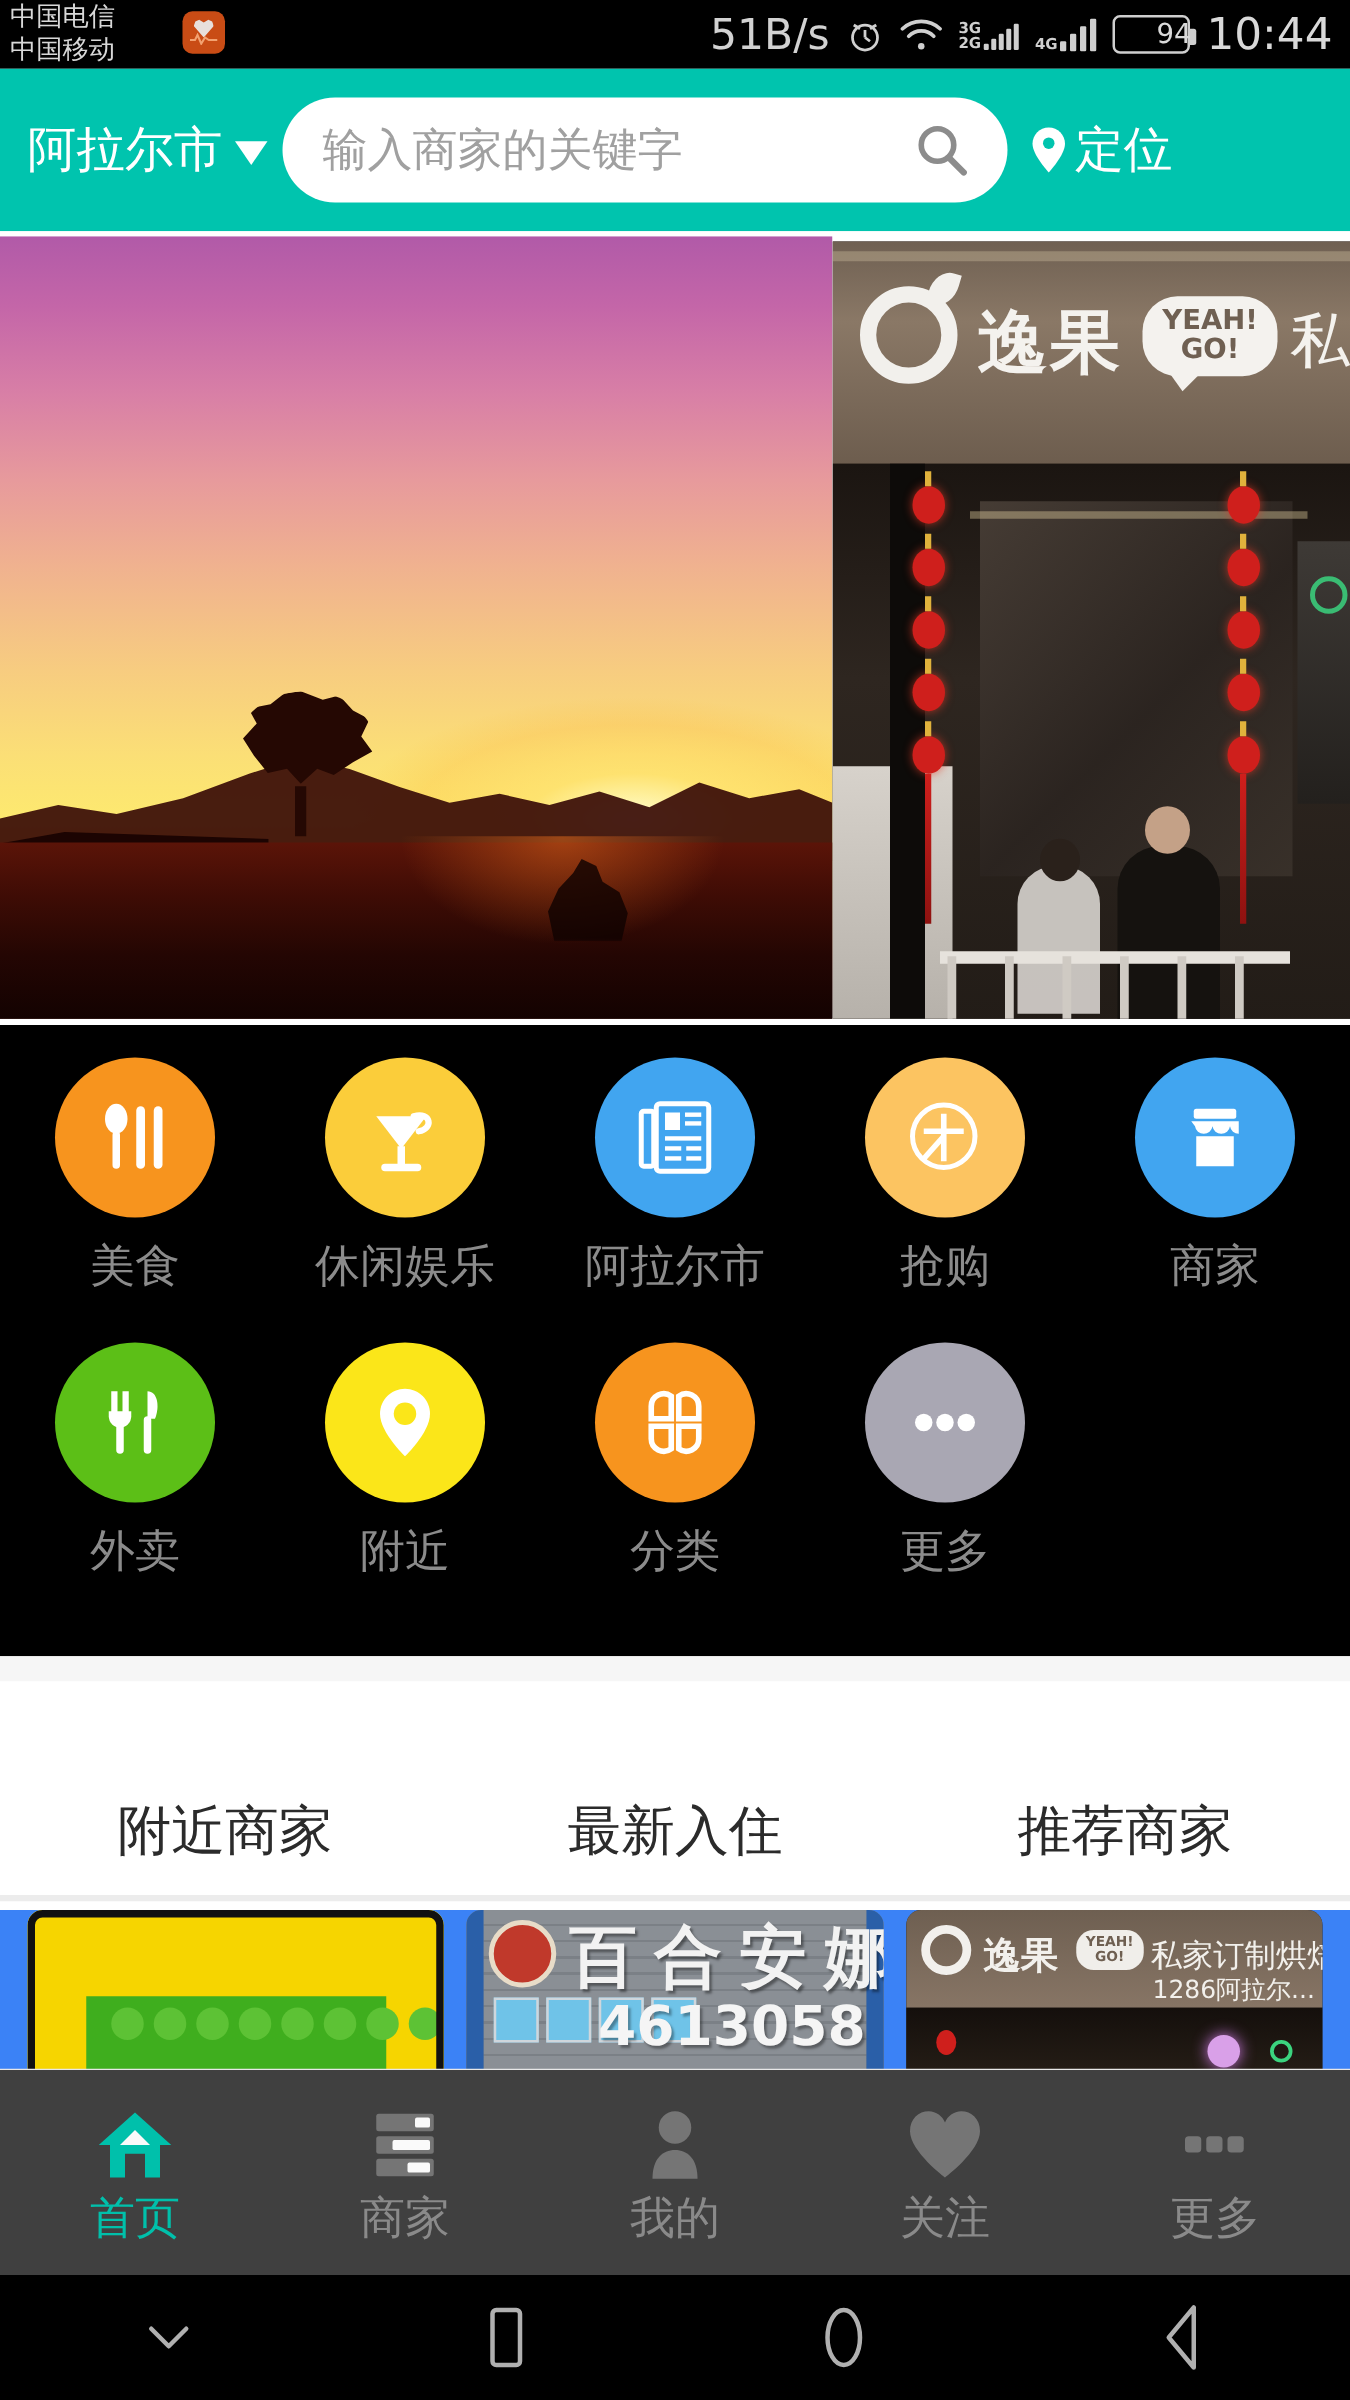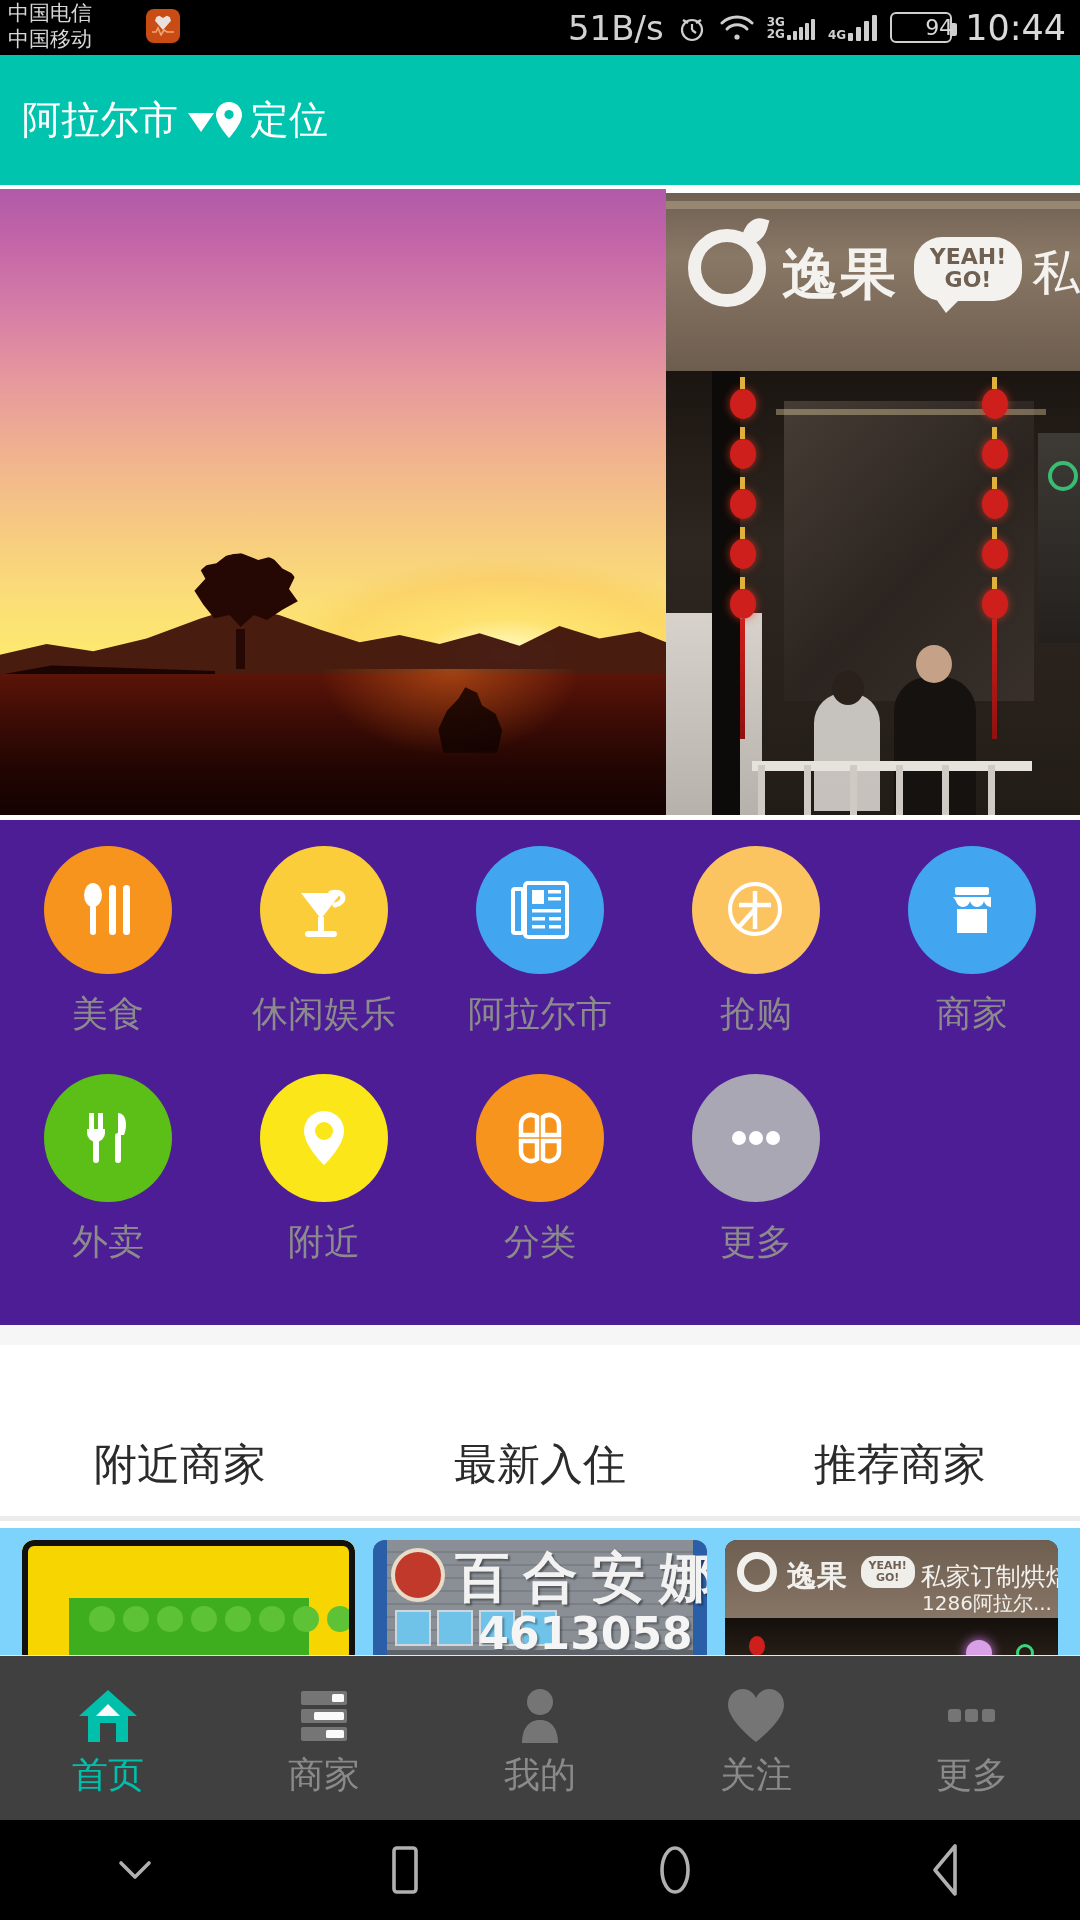--- a/index.html
+++ b/index.html
@@ -252,21 +252,21 @@
     position:absolute; left:86px; bottom:52px; width:280px; height:10px; background:#e6e2dc;
   }
   .store .whitewall {
     position:absolute; left:0; bottom:0; width:96px; height:210px;
     background:linear-gradient(to bottom,#d7d2cb,#b5b0a9);
   }
 
   
   .grid {
     position:absolute; top:820px; left:0; width:1080px; height:505px;
-    background:#4c1d95; padding-top:26px;
+    background:#000000; padding-top:26px;
   }
   .grow { display:flex; }
   .gcell { width:216px; text-align:center; }
   .circ {
     width:128px; height:128px; border-radius:50%; margin:0 auto;
     display:flex; align-items:center; justify-content:center;
   }
   .glabel {
     margin-top:22px; font-size:36px; color:#8b8b8b; line-height:1;
   }
@@ -284,21 +284,21 @@
   }
   .tab.active:after {
     content:""; position:absolute; bottom:0; left:50%; transform:translateX(-50%);
     width:200px; height:9px; background:#f57920;
   }
   .tabline { position:absolute; top:1516px; left:0; width:1080px; height:5px; background:#ececec; }
 
   
   .cards {
     position:absolute; top:1528px; left:0; width:1080px; height:150px;
-    display:flex; gap:18px; padding:12px 22px; overflow:hidden; background:#7dd3fc;
+    display:flex; gap:18px; padding:0 22px; overflow:hidden; background:#3b82f6;
   }
   .card {
     flex:1; border-radius:12px; overflow:hidden; position:relative; background:#ddd;
   }
   .card1 { background:#f6d500; }
   .card1 .boat {
     position:absolute; left:14%; top:46%; width:72%; height:70%;
     background:#3fae1e; border-radius:0 0 26px 26px;
   }
   .card1 .dots { position:absolute; left:20%; top:52%; display:flex; gap:8px; }
@@ -435,20 +435,29 @@
       <span class="clock-time">10:44</span>
     </div>
   </div>
 
   <div class="header">
     <div class="city">
       <span>阿拉尔市</span>
       <span class="chev"></span>
     </div>
 
+    <div class="searchbox">
+      <input class="search-input" type="text" placeholder="输入商家的关键字" style="">
+      <span class="mag">
+        <svg viewBox="0 0 44 44" width="44" height="44">
+          <circle cx="18" cy="18" r="13" fill="none" stroke="#8c8c8c" stroke-width="4.5"></circle>
+          <line x1="27" y1="28" x2="39" y2="40" stroke="#8c8c8c" stroke-width="5" stroke-linecap="round"></line>
+        </svg>
+      </span>
+    </div>
 
     <div class="locate">
       <span class="pin-ico">
         <svg viewBox="0 0 30 40" width="30" height="40">
           <path d="M15 2 C7.8 2 2 7.8 2 15 C2 24 15 38 15 38 C15 38 28 24 28 15 C28 7.8 22.2 2 15 2 Z" fill="#ffffff"></path>
           <circle cx="15" cy="14.5" r="4.6" fill="#00c4ae"></circle>
         </svg>
       </span>
       <span>定位</span>
     </div>

